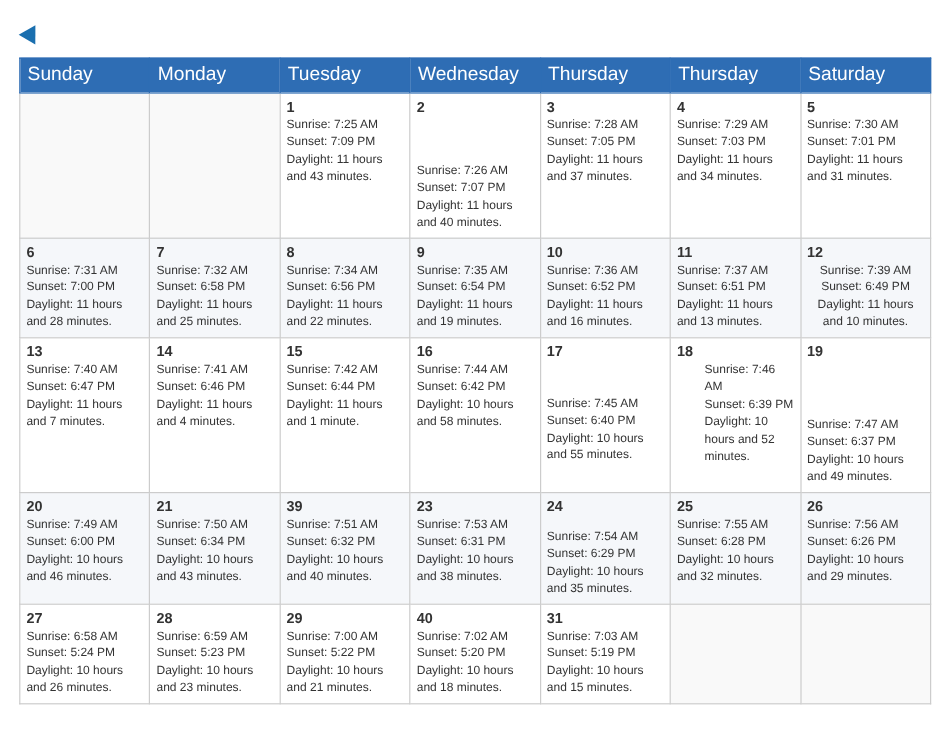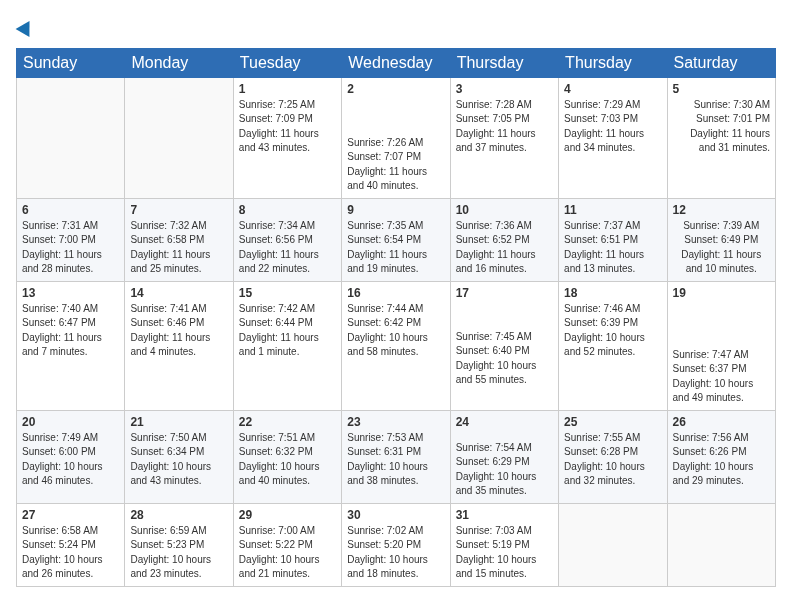--- a/index.html
+++ b/index.html
@@ -148,21 +148,21 @@
 Daylight: 11 hours and 37 minutes.</div>
         </td>
         <td>
           <span class="day-number">4</span>
           <div class="day-info" style="white-space: pre-line;">Sunrise: 7:29 AM
 Sunset: 7:03 PM
 Daylight: 11 hours and 34 minutes.</div>
         </td>
         <td>
           <span class="day-number">5</span>
-          <div class="day-info" style="white-space: pre-line; text-align: right;">Sunrise: 7:30 AM
+          <div class="day-info" style="white-space: pre-line;">Sunrise: 7:30 AM
 Sunset: 7:01 PM
 Daylight: 11 hours and 31 minutes.</div>
         </td>
       </tr>
       <tr>
         <td>
           <span class="day-number">6</span>
           <div class="day-info" style="white-space: pre-line;">Sunrise: 7:31 AM
 Sunset: 7:00 PM
 Daylight: 11 hours and 28 minutes.</div>
@@ -230,21 +230,21 @@
 Daylight: 10 hours and 58 minutes.</div>
         </td>
         <td>
           <span class="day-number">17</span>
           <div class="day-info" style="white-space: pre-line; margin-top: 30px;">Sunrise: 7:45 AM
 Sunset: 6:40 PM
 Daylight: 10 hours and 55 minutes.</div>
         </td>
         <td>
           <span class="day-number">18</span>
-          <div class="day-info" style="white-space: pre-line;">Sunrise: 7:46 AM
+          <div class="day-info" style="white-space: pre-line; margin-left: 23px;">Sunrise: 7:46 AM
 Sunset: 6:39 PM
 Daylight: 10 hours and 52 minutes.</div>
         </td>
         <td>
           <span class="day-number">19</span>
           <div class="day-info" style="white-space: pre-line; margin-top: 48px;">Sunrise: 7:47 AM
 Sunset: 6:37 PM
 Daylight: 10 hours and 49 minutes.</div>
         </td>
       </tr>
@@ -255,21 +255,21 @@
 Sunset: 6:00 PM
 Daylight: 10 hours and 46 minutes.</div>
         </td>
         <td>
           <span class="day-number">21</span>
           <div class="day-info" style="white-space: pre-line;">Sunrise: 7:50 AM
 Sunset: 6:34 PM
 Daylight: 10 hours and 43 minutes.</div>
         </td>
         <td>
-          <span class="day-number">22</span>
+          <span class="day-number">39</span>
           <div class="day-info" style="white-space: pre-line;">Sunrise: 7:51 AM
 Sunset: 6:32 PM
 Daylight: 10 hours and 40 minutes.</div>
         </td>
         <td>
           <span class="day-number">23</span>
           <div class="day-info" style="white-space: pre-line;">Sunrise: 7:53 AM
 Sunset: 6:31 PM
 Daylight: 10 hours and 38 minutes.</div>
         </td>
@@ -305,21 +305,21 @@
 Sunset: 5:23 PM
 Daylight: 10 hours and 23 minutes.</div>
         </td>
         <td>
           <span class="day-number">29</span>
           <div class="day-info" style="white-space: pre-line;">Sunrise: 7:00 AM
 Sunset: 5:22 PM
 Daylight: 10 hours and 21 minutes.</div>
         </td>
         <td>
-          <span class="day-number">30</span>
+          <span class="day-number">40</span>
           <div class="day-info" style="white-space: pre-line;">Sunrise: 7:02 AM
 Sunset: 5:20 PM
 Daylight: 10 hours and 18 minutes.</div>
         </td>
         <td>
           <span class="day-number">31</span>
           <div class="day-info" style="white-space: pre-line;">Sunrise: 7:03 AM
 Sunset: 5:19 PM
 Daylight: 10 hours and 15 minutes.</div>
         </td>

